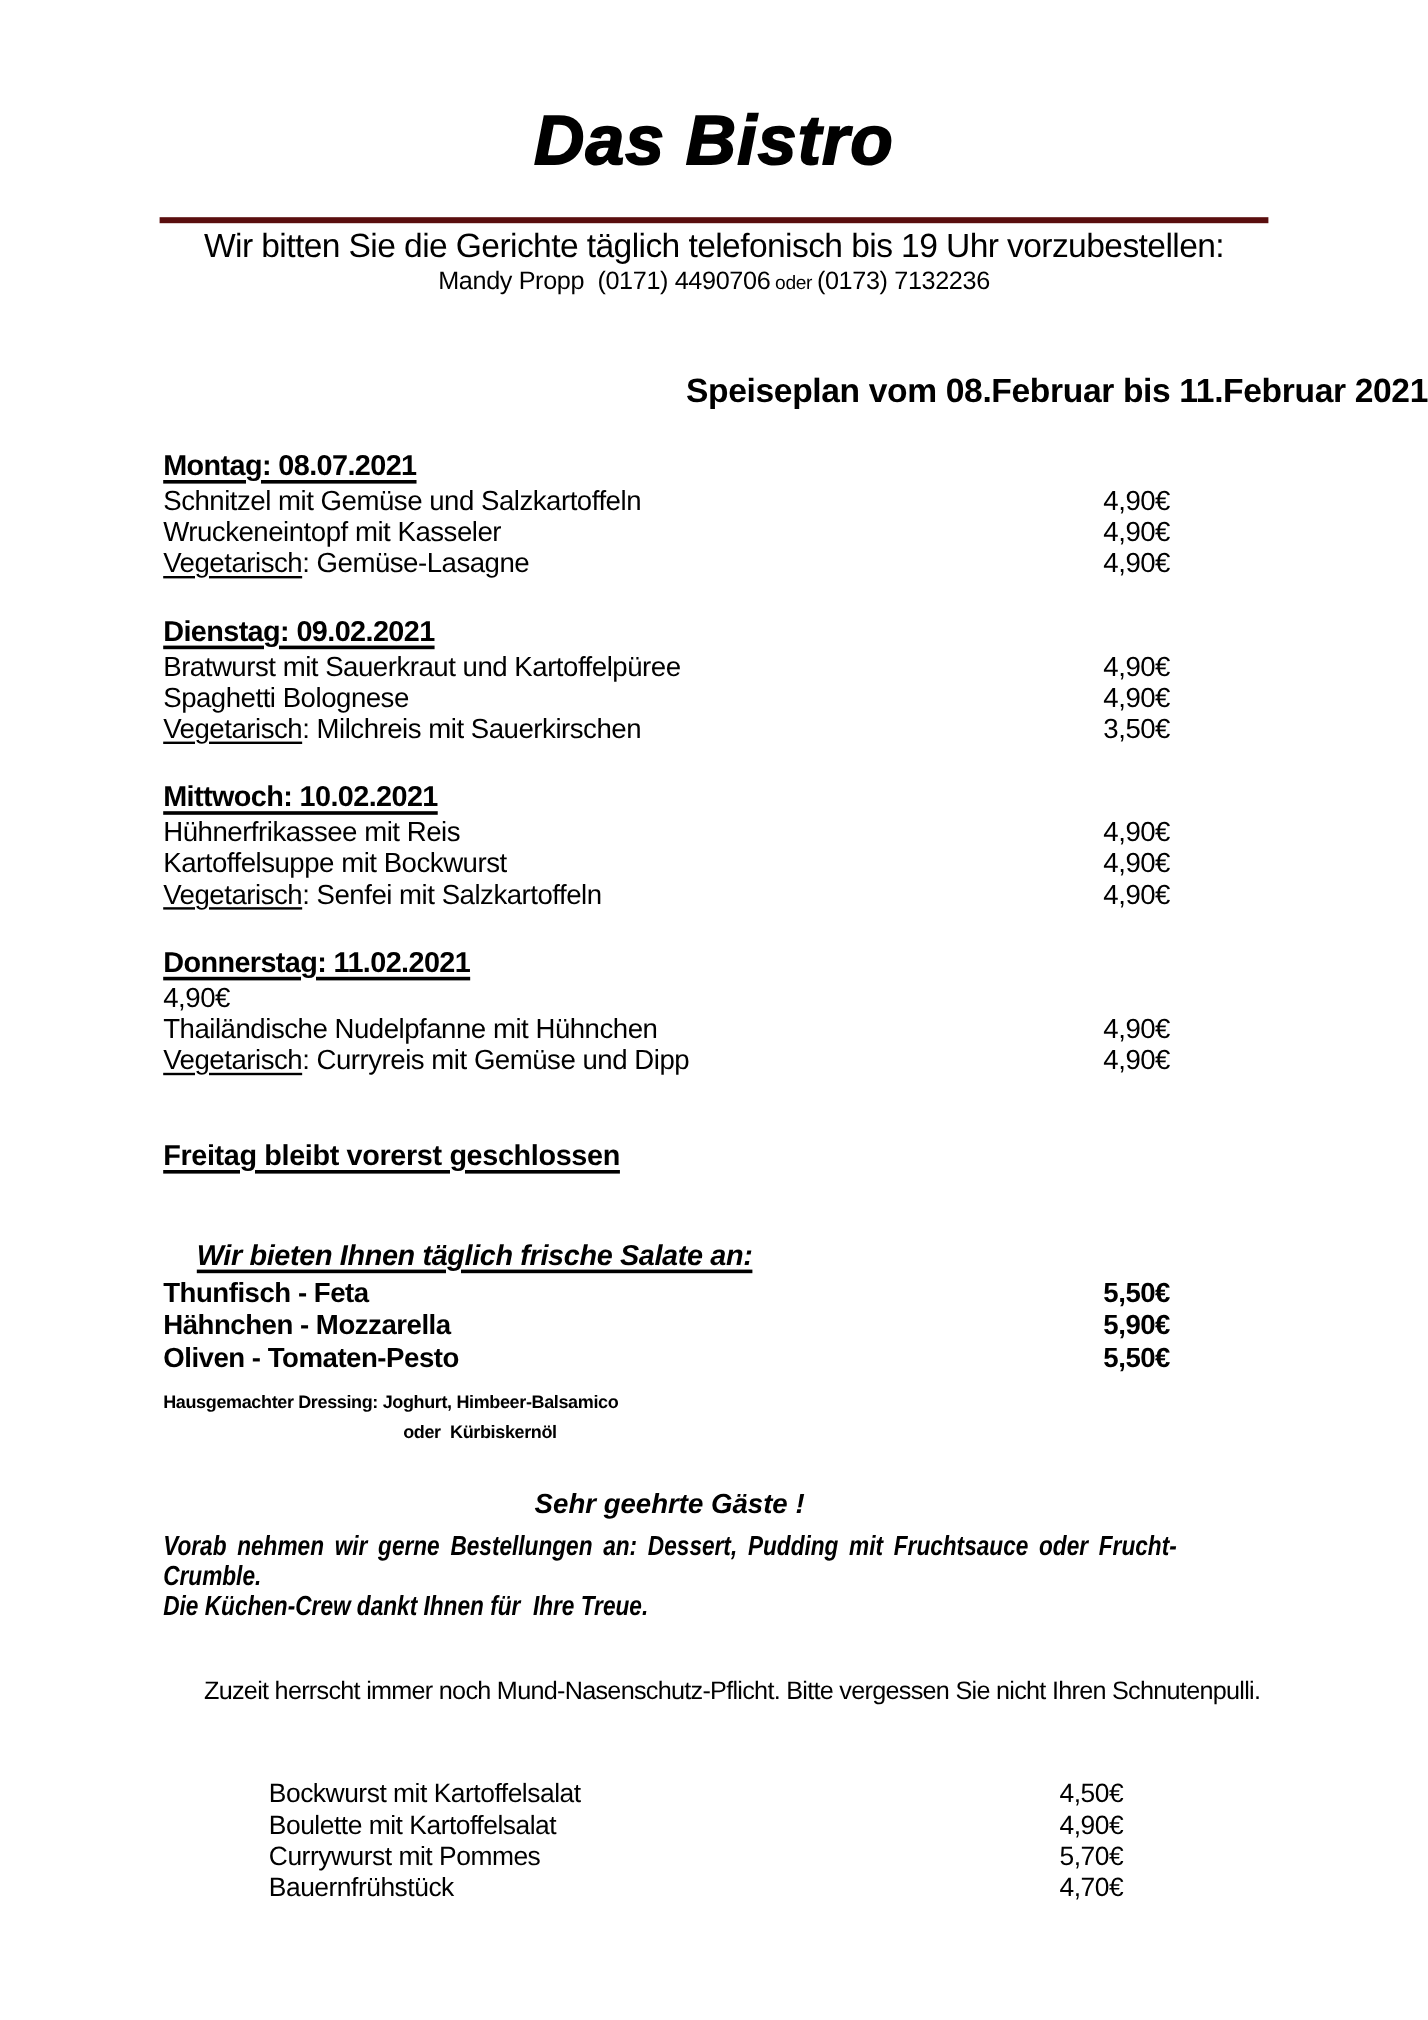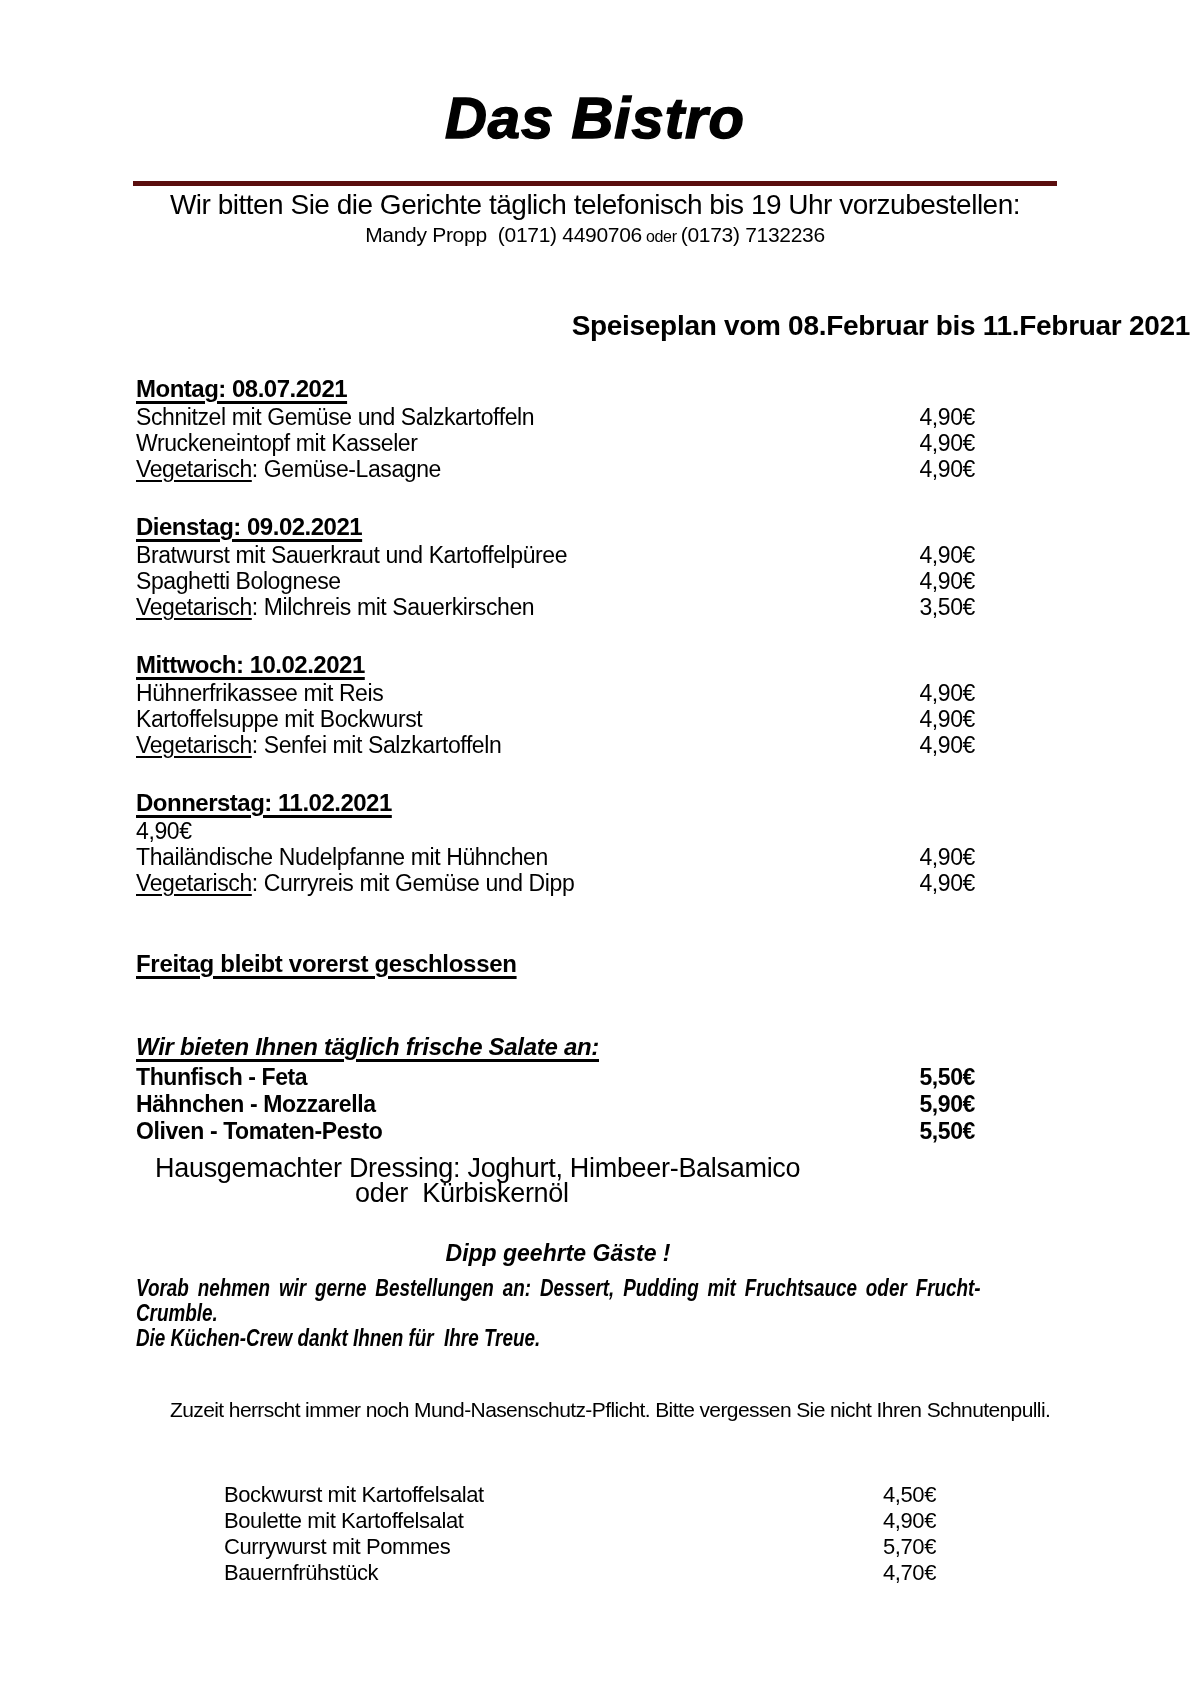--- a/index.html
+++ b/index.html
@@ -48,25 +48,25 @@
   .freitag {
     top:950px; left:136px;
     font-size:24px; font-weight:bold; letter-spacing:-0.3px;
     text-decoration:underline; text-decoration-thickness:2.5px; text-underline-offset:4px;
   }
 
   .salads-section { top:1032px; left:136px; width:839px; }
   .salads-heading {
     font-size:24px; font-weight:bold; font-style:italic; line-height:30px; margin-bottom:2px;
     letter-spacing:-0.3px; width:max-content;
-    text-decoration:underline; text-decoration-thickness:2.5px; text-underline-offset:4px;
+    text-decoration:underline; text-decoration-thickness:2.5px; text-underline-offset:4px;margin-left:28px;
   }
   .salads-section .menu-row { font-weight:bold; line-height:27px; font-size:23px; }
 
-  .dressing { top:1156px; left:136px; font-size:27px; font-weight:normal; line-height:25px; letter-spacing:-0.3px;margin-left:19px; }
+  .dressing { top:1156px; left:136px; font-size:15px; font-weight:bold; line-height:25px; letter-spacing:-0.3px; }
   .dressing .line2 { padding-left:200px; white-space:pre-wrap; }
 
   .gaeste {
     top:1240px; left:136px; width:844px; text-align:center;
     font-size:23px; font-weight:bold; font-style:italic; white-space:pre-wrap;
   }
 
   .vorab {
     top:1276px; left:136px; width:1030px;
     transform:scaleX(0.82); transform-origin:0 0;
@@ -175,21 +175,21 @@
           <span class="item-price">5,50€</span>
         </div>
       </div>
   </div>
 
   <div class="abs dressing">
     <div class="line1">Hausgemachter Dressing: Joghurt, Himbeer-Balsamico</div>
     <div class="line2">oder  Kürbiskernöl</div>
   </div>
 
-  <div class="abs gaeste">Dipp geehrte Gäste !</div>
+  <div class="abs gaeste">Sehr geehrte Gäste !</div>
 
   <div class="abs vorab">
     <p class="p1">Vorab nehmen wir gerne Bestellungen an: Dessert, Pudding mit Fruchtsauce oder Frucht-Crumble.</p>
     <p class="p2">Die Küchen-Crew dankt Ihnen für  Ihre Treue.</p>
   </div>
 
   <div class="abs mask">Zuzeit herrscht immer noch Mund-Nasenschutz-Pflicht. Bitte vergessen Sie nicht Ihren Schnutenpulli.</div>
 
   <div class="abs extras">
       <div class="menu-row">

